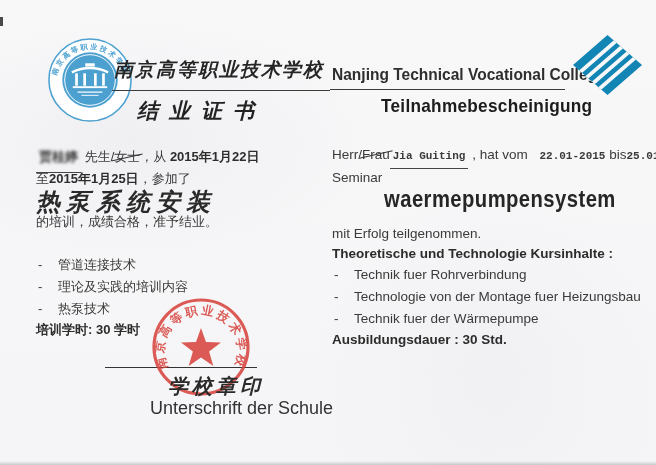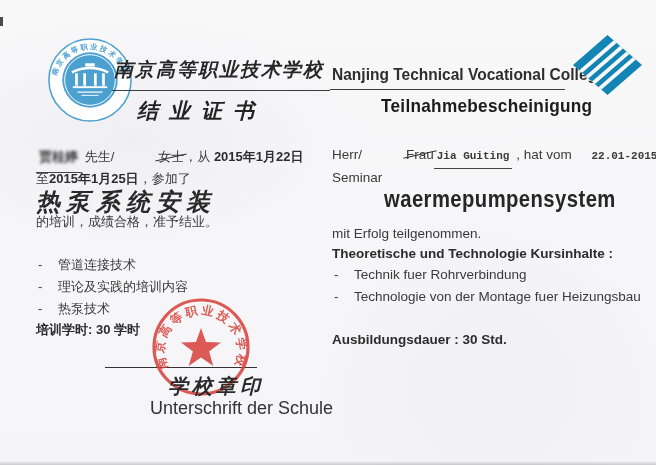--- a/index.html
+++ b/index.html
@@ -35,21 +35,21 @@
   .cn{font-size:13px;color:#3a3a3a;}
   .cn b,.de b{font-weight:bold;color:#2d2d2d;}
   .cal{font-family:"DejaVu Serif","Liberation Serif",serif;font-style:italic;font-weight:bold;color:#2a2a2a;}
   .course-cn{left:36px;top:186px;font-size:24px;letter-spacing:6px;}
   .de{font-size:13.5px;color:#3a3a3a;}
   .bold-line{font-weight:bold;color:#2c2c2c;}
   .dash{display:inline-block;width:20px;}
   .mono{font-family:"Liberation Mono","DejaVu Sans Mono",monospace;font-size:11px;font-weight:bold;}
   .uname{border-bottom:1.2px solid #444;padding:0 3px 6px 3px;display:inline-block;}
   .blurred{filter:blur(1.4px);font-weight:bold;}
-  .struck{position:relative;display:inline-block;margin-left:44px;}
+  .struck{position:relative;display:inline-block;}
   .struck::after{content:"";position:absolute;left:-3px;right:-3px;top:48%;
     border-top:1.6px solid #333;transform:rotate(-13deg);}
   .course-de{left:384px;top:186px;font-weight:bold;font-size:23px;color:#262626;
     letter-spacing:.5px;transform:scaleX(.88);transform-origin:left;}
 
   
   .sig-line{left:105px;top:367px;width:152px;border-top:1.2px solid #333;height:0;}
   .seal-label{left:168px;top:373px;font-size:20px;letter-spacing:4px;}
   .sig-de{left:150px;top:398px;font-size:18px;color:#333;}
   .stamp{left:146px;top:292px;opacity:.88;}
@@ -130,23 +130,24 @@
       <textPath href="#stampArc" startOffset="50%" text-anchor="middle">南京高等职业技术学校</textPath>
     </text>
     <polygon fill="#d8453f" points="55,36 60,50.1 74.97,50.5 63.1,59.6 67.3,74 55,65.5 42.7,74 46.9,59.6 35,50.5 50,50.1"></polygon>
   </svg>
   <div class="abs cal seal-label">学校章印</div>
   <div class="abs sig-de">Unterschrift der Schule</div>
 
   <div class="abs de" style="left:332px;top:147px">
     <span>Herr/</span><span class="struck">Frau</span><span class="uname mono">Jia Guiting</span>
     <span>, hat vom</span>
-    <span class="mono" style="margin-left:16px">22.01-2015</span>
+    <span class="mono" style="margin-left:8px">22.01-2015</span>
     <span>bis</span><span class="mono">25.01-2015</span>
   </div>
   <div class="abs de" style="left:332px;top:170px">Seminar</div>
   <div class="abs course-de">waermepumpensystem</div>
   <div class="abs de" style="left:332px;top:226px">mit Erfolg teilgenommen.</div>
   <div class="abs de bold-line" style="left:332px;top:246px">Theoretische und Technologie Kursinhalte :</div>
   <div class="abs de" style="left:334px;top:267px"><span class="dash">-</span><span>Technik fuer Rohrverbindung</span></div>
   <div class="abs de" style="left:334px;top:289px"><span class="dash">-</span><span>Technologie von der Montage fuer Heizungsbau</span></div>
+  <div class="abs de" style="left:334px;top:311px"><span class="dash">-</span><span>Technik fuer der Wärmepumpe</span></div>
   <div class="abs de bold-line" style="left:332px;top:332px">Ausbildungsdauer : 30 Std.</div>
 </div>
 
 </body></html>

